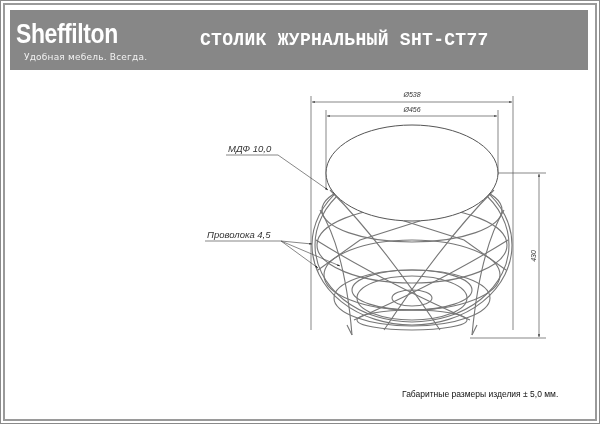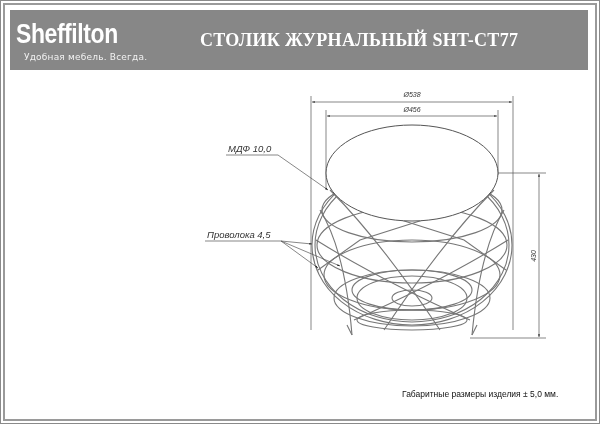--- a/index.html
+++ b/index.html
@@ -2,21 +2,21 @@
 <html><head>
 <meta charset="utf-8">
 <style>
   html,body{margin:0;padding:0;background:#fff;}
   body{width:600px;height:424px;position:relative;overflow:hidden;font-family:"Liberation Sans",sans-serif;}
   .frame-outer{position:absolute;left:0;top:0;width:598px;height:422px;border:1px solid #8a8a8a;background:#fff;}
   .frame-inner{position:absolute;left:3px;top:3px;width:590px;height:414px;border:2px solid #9a9a9a;background:#fff;}
   .header{position:absolute;left:10px;top:10px;width:578px;height:60px;background:#878787;}
   .logo{position:absolute;left:16px;top:18px;color:#fff;font-weight:bold;font-size:28px;letter-spacing:-0.5px;font-family:"Liberation Sans",sans-serif;transform:scaleX(0.82);transform-origin:left;}
   .tagline{position:absolute;left:24px;top:52px;color:#f2f2f2;font-size:9px;font-family:"DejaVu Sans",sans-serif;letter-spacing:0.2px;}
-  .title{position:absolute;left:200px;top:30px;color:#fff;font-weight:bold;font-size:18px;font-family:Liberation Serif, serif;letter-spacing:0.3px;}
+  .title{position:absolute;left:200px;top:30px;color:#fff;font-weight:bold;font-size:18px;font-family:Liberation Mono, monospace;letter-spacing:0.3px;}
   .drawing{position:absolute;left:0;top:0;}
   .note{position:absolute;left:402px;top:389px;font-size:8.5px;color:#111;font-family:"Liberation Sans",sans-serif;}
   .lbl{font-family:"Liberation Sans",sans-serif;font-style:italic;fill:#333;}
 </style>
 </head>
 <body>
 
 <div class="frame-outer"></div>
 <div class="frame-inner"></div>
 

